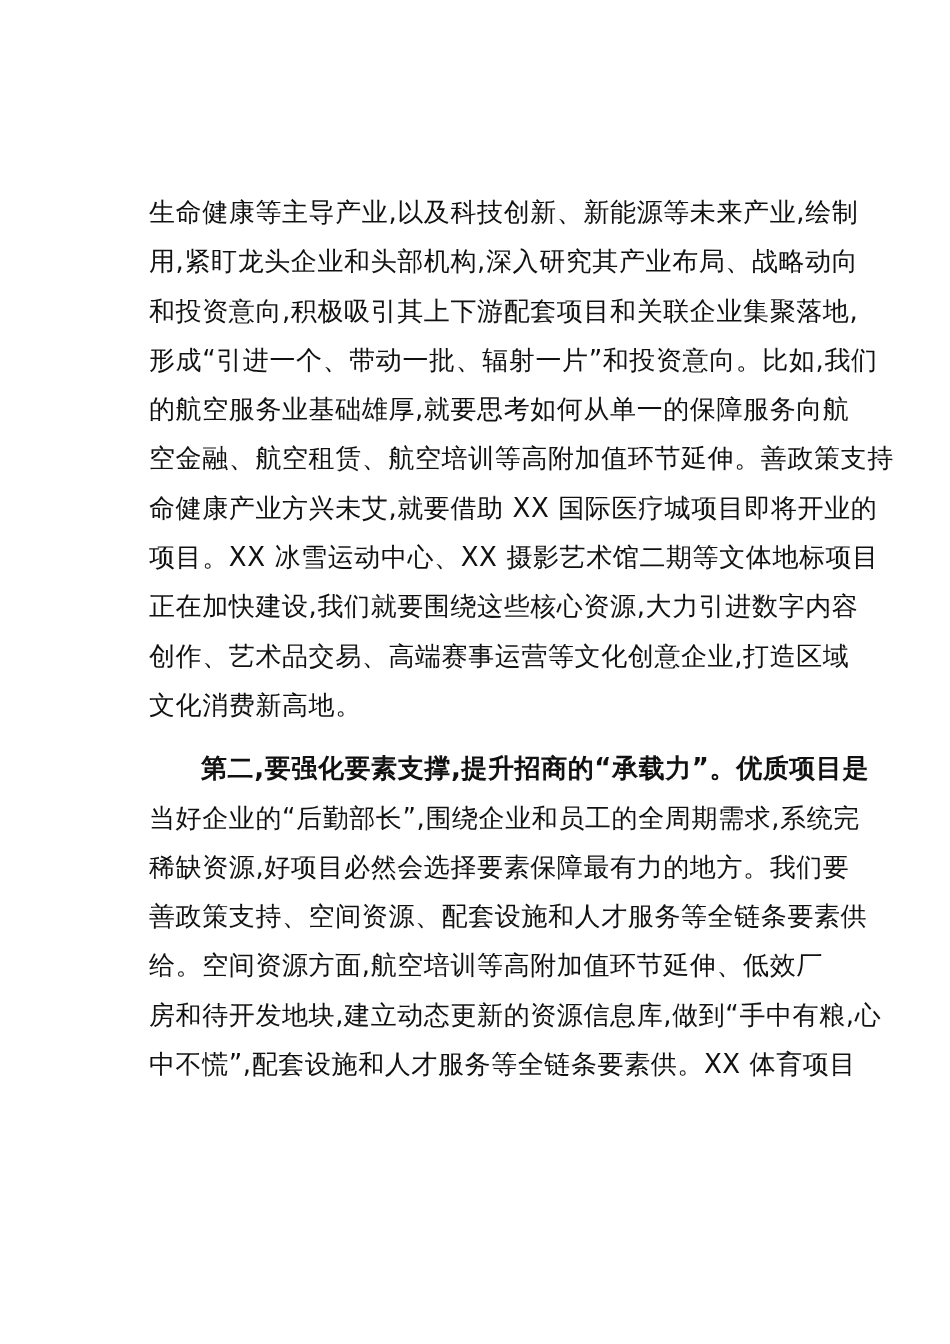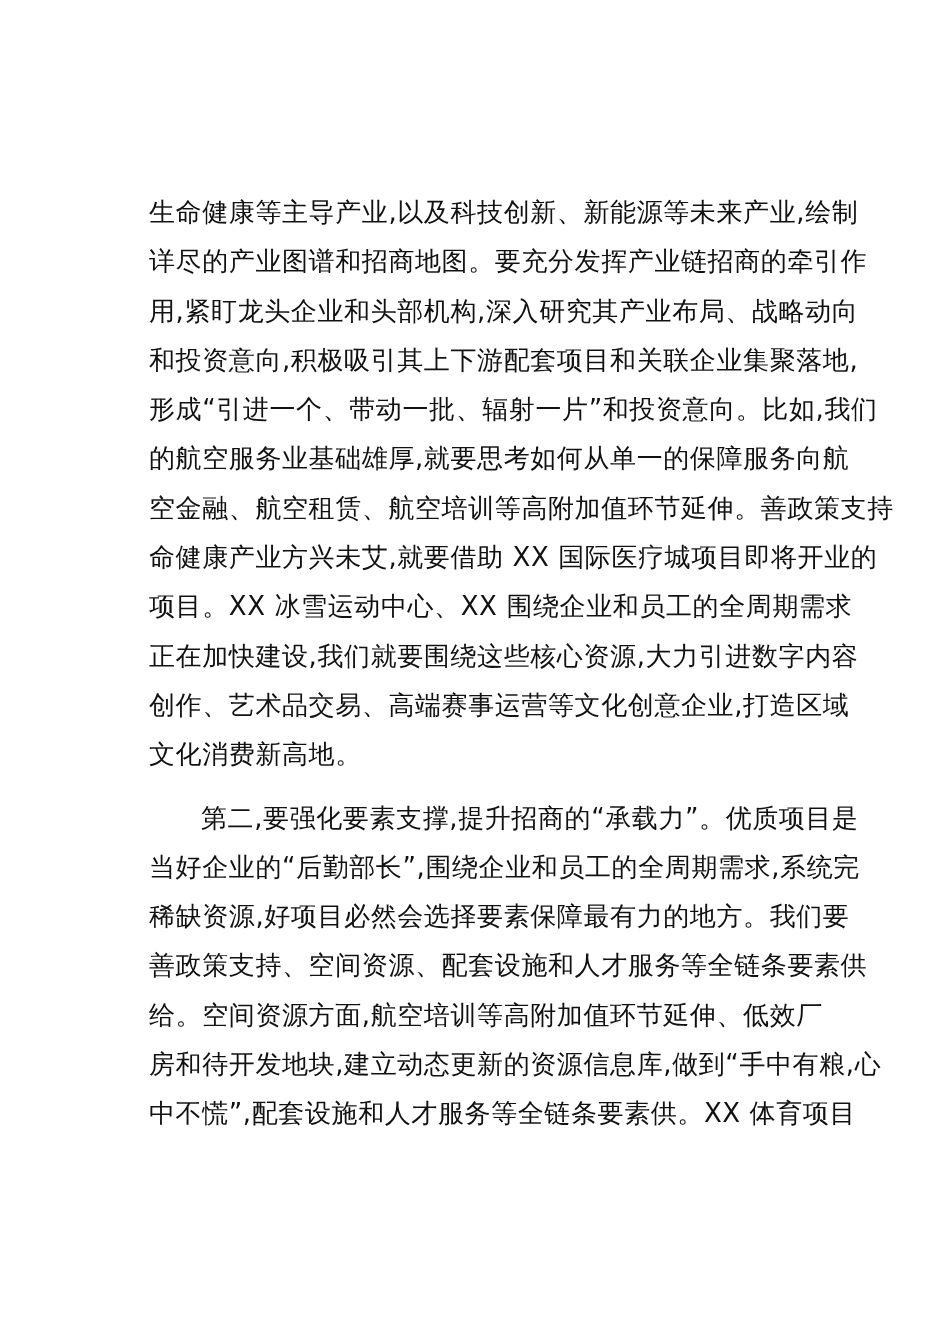--- a/index.html
+++ b/index.html
@@ -35,38 +35,38 @@
       line-height: 49.3px;
       font-size: 26px;
       white-space: nowrap;
       letter-spacing: 0.6px;
     }
     .para + .para {
       margin-top: 14px;
     }
     .indent {
       padding-left: 52px;
+      font-weight: bold;
     }
   </style>
 </head>
 <body>
 
 <div class="page">
   <div class="content">
 
     <div class="para">
       <div class="line">生命健康等主导产业,以及科技创新、新能源等未来产业,绘制</div>
-      <div class="line">详尽的产业图谱和招商地图。要充分发挥产业链招商的牵引作</div>
       <div class="line">用,紧盯龙头企业和头部机构,深入研究其产业布局、战略动向</div>
       <div class="line">和投资意向,积极吸引其上下游配套项目和关联企业集聚落地,</div>
       <div class="line">形成“引进一个、带动一批、辐射一片”和投资意向。比如,我们</div>
       <div class="line">的航空服务业基础雄厚,就要思考如何从单一的保障服务向航</div>
       <div class="line">空金融、航空租赁、航空培训等高附加值环节延伸。善政策支持</div>
       <div class="line">命健康产业方兴未艾,就要借助 XX 国际医疗城项目即将开业的</div>
-      <div class="line">项目。XX 冰雪运动中心、XX 围绕企业和员工的全周期需求</div>
+      <div class="line">项目。XX 冰雪运动中心、XX 摄影艺术馆二期等文体地标项目</div>
       <div class="line">正在加快建设,我们就要围绕这些核心资源,大力引进数字内容</div>
       <div class="line">创作、艺术品交易、高端赛事运营等文化创意企业,打造区域</div>
       <div class="line">文化消费新高地。</div>
     </div>
 
     <div class="para">
       <div class="line indent">第二,要强化要素支撑,提升招商的“承载力”。优质项目是</div>
       <div class="line">当好企业的“后勤部长”,围绕企业和员工的全周期需求,系统完</div>
       <div class="line">稀缺资源,好项目必然会选择要素保障最有力的地方。我们要</div>
       <div class="line">善政策支持、空间资源、配套设施和人才服务等全链条要素供</div>

